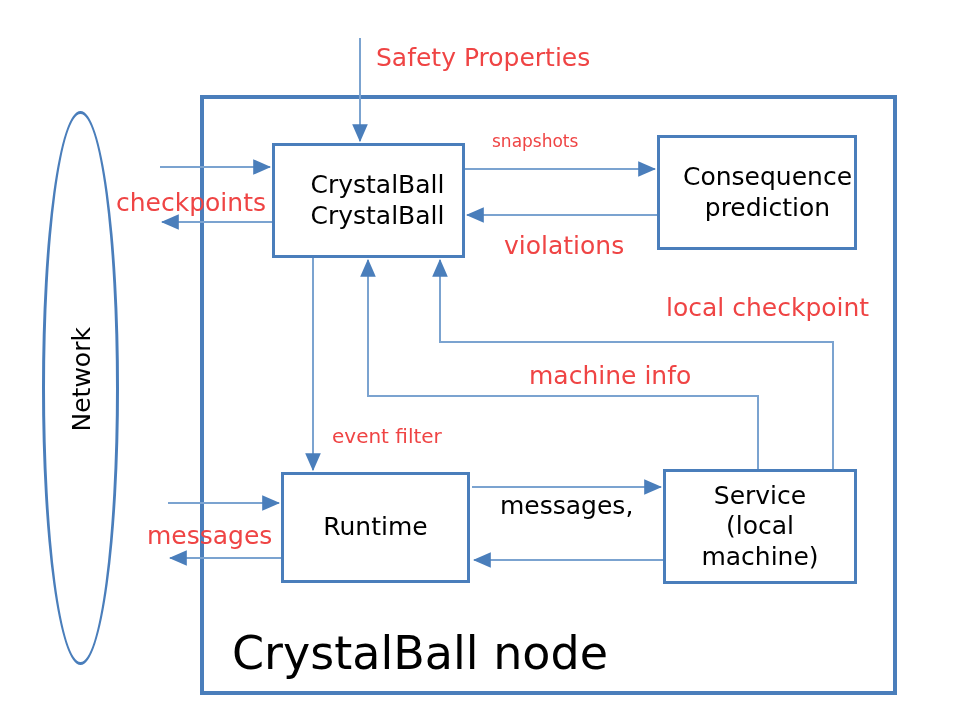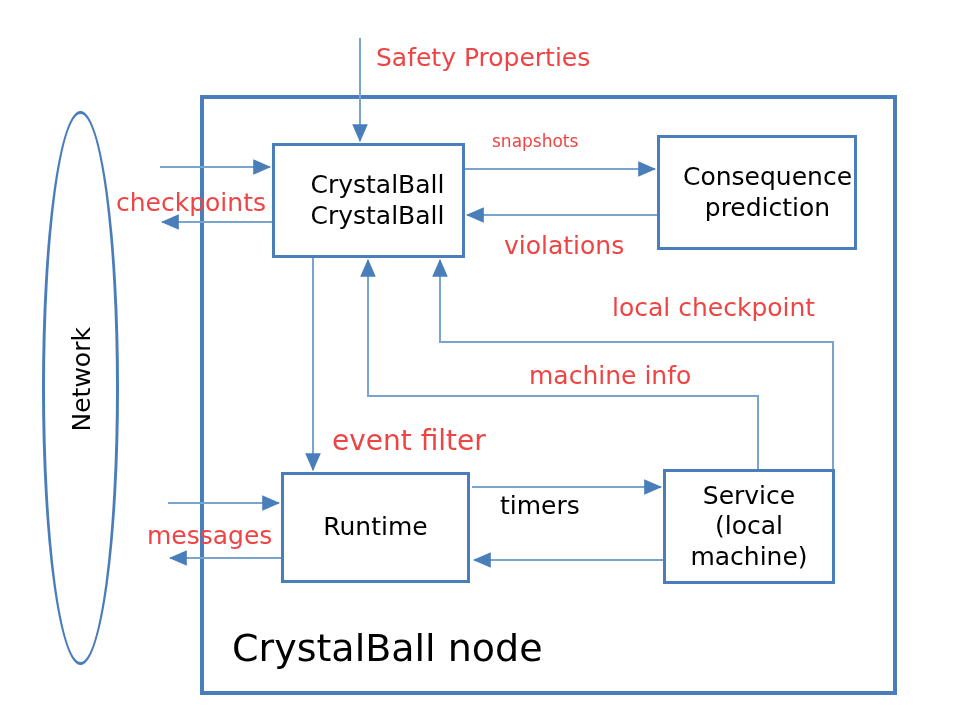--- a/index.html
+++ b/index.html
@@ -130,43 +130,43 @@
       <div>prediction</div>
     </div>
   </div>
 
   <div class="node-box" style="left:281px; top:472px; width:189px; height:111px; font-size:25px;">
     <div>
       <div>Runtime</div>
     </div>
   </div>
 
-  <div class="node-box" style="left:663px; top:469px; width:172px; height:115px; font-size:25px;">
+  <div class="node-box" style="left:663px; top:469px; width:194px; height:115px; font-size:25px;">
     <div>
       <div>Service</div>
       <div>(local</div>
       <div>machine)</div>
     </div>
   </div>
 
   <div class="label" style="left:376px; top:43px; font-size:25px;">Safety Properties</div>
 
   <div class="label" style="left:116px; top:188px; font-size:25px;">checkpoints</div>
 
   <div class="label" style="left:492px; top:131px; font-size:17px;">snapshots</div>
 
   <div class="label" style="left:504px; top:231px; font-size:25px;">violations</div>
 
-  <div class="label" style="left:612px; top:293px; font-size:25px;">local checkpoint</div>
+  <div class="label" style="left:666px; top:293px; font-size:25px;">local checkpoint</div>
 
   <div class="label" style="left:529px; top:361px; font-size:25px;">machine info</div>
 
-  <div class="label" style="left:332px; top:424px; font-size:28px;">event filter</div>
+  <div class="label" style="left:332px; top:424px; font-size:20px;">event filter</div>
 
   <div class="label" style="left:147px; top:521px; font-size:25px;">messages</div>
 
   <div class="lbl-2line" style="left:500px; top:491px; font-size:25px;">
-    <div>timers</div>
+    <div>messages,</div>
   </div>
 
-  <div id="node-title" style="left:232px; top:626px; font-size:38px;">CrystalBall node</div>
+  <div id="node-title" style="left:232px; top:626px; font-size:46px;">CrystalBall node</div>
 
 </div>
 
 </body></html>

